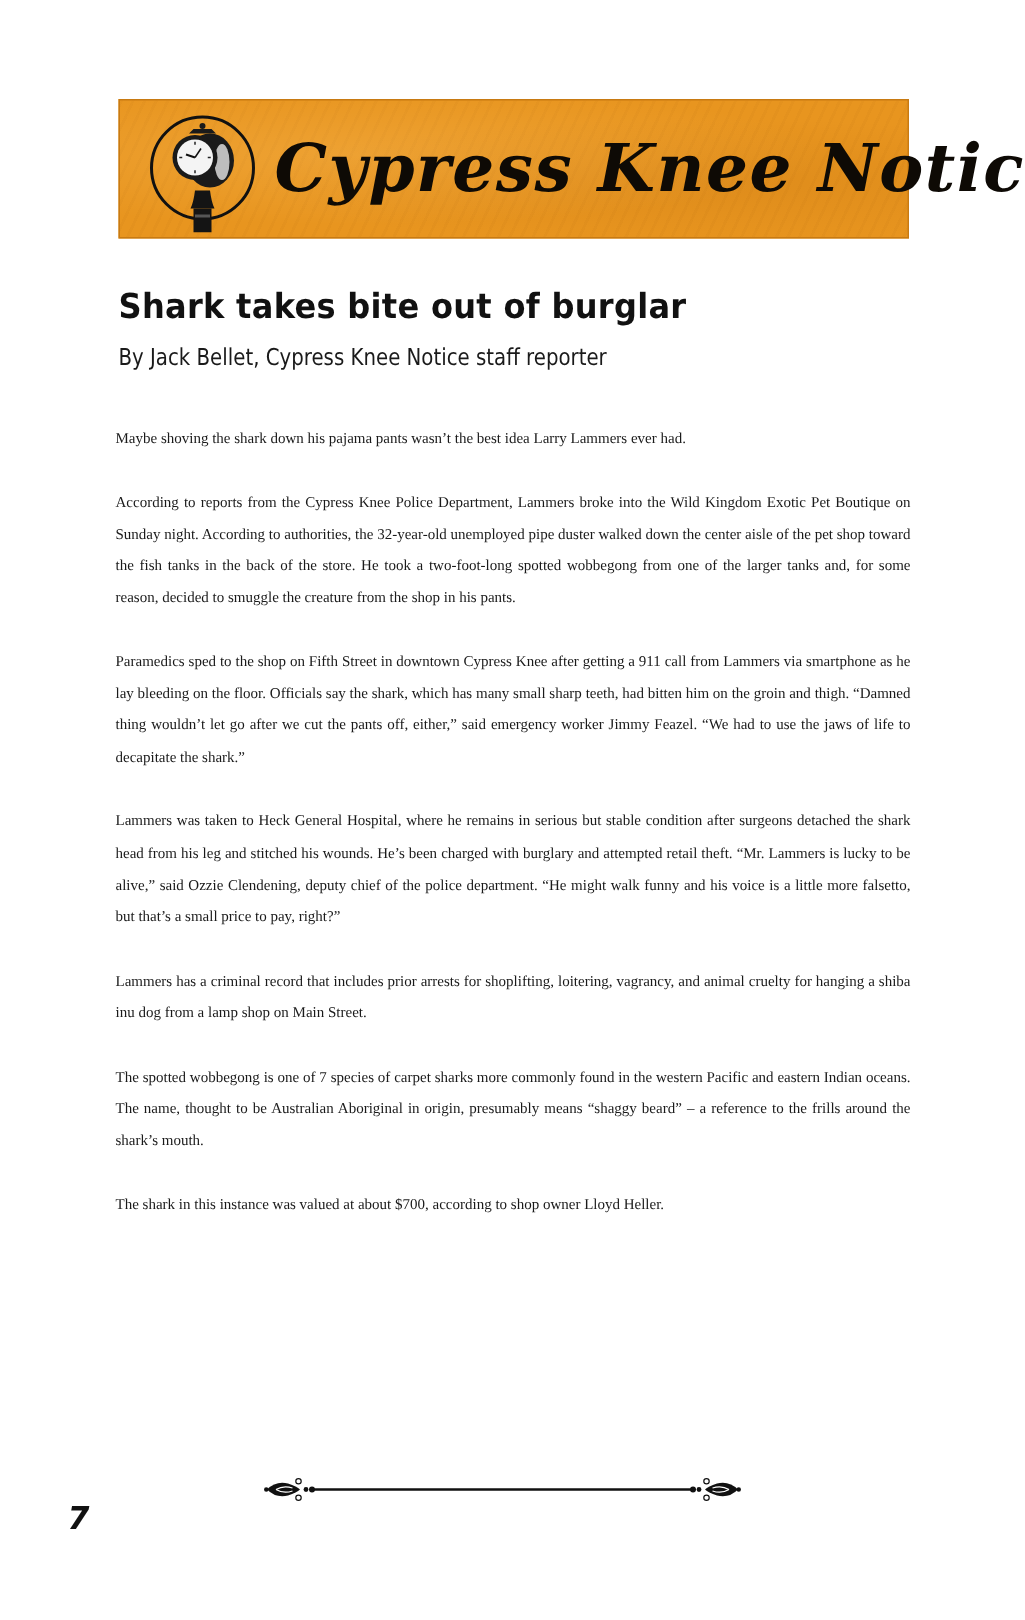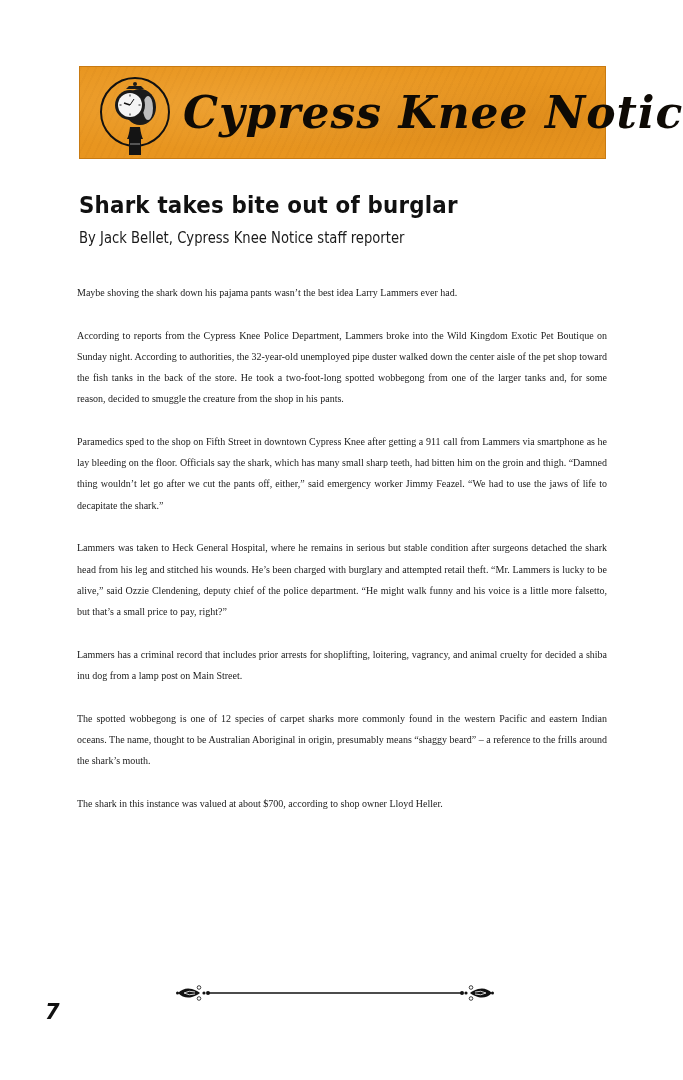--- a/index.html
+++ b/index.html
@@ -151,22 +151,22 @@
 </header>
 
 <h1 class="headline">Shark takes bite out of burglar</h1>
 <p class="byline">By Jack Bellet, Cypress Knee Notice staff reporter</p>
 
 <article class="article">
   <p>Maybe shoving the shark down his pajama pants wasn’t the best idea Larry Lammers ever had.</p>
   <p>According to reports from the Cypress Knee Police Department, Lammers broke into the Wild Kingdom Exotic Pet Boutique on Sunday night. According to authorities, the 32-year-old unemployed pipe duster walked down the center aisle of the pet shop toward the fish tanks in the back of the store. He took a two-foot-long spotted wobbegong from one of the larger tanks and, for some reason, decided to smuggle the creature from the shop in his pants.</p>
   <p>Paramedics sped to the shop on Fifth Street in downtown Cypress Knee after getting a 911 call from Lammers via smartphone as he lay bleeding on the floor. Officials say the shark, which has many small sharp teeth, had bitten him on the groin and thigh. “Damned thing wouldn’t let go after we cut the pants off, either,” said emergency worker Jimmy Feazel. “We had to use the jaws of life to decapitate the shark.”</p>
   <p>Lammers was taken to Heck General Hospital, where he remains in serious but stable condition after surgeons detached the shark head from his leg and stitched his wounds. He’s been charged with burglary and attempted retail theft. “Mr. Lammers is lucky to be alive,” said Ozzie Clendening, deputy chief of the police department. “He might walk funny and his voice is a little more falsetto, but that’s a small price to pay, right?”</p>
-  <p>Lammers has a criminal record that includes prior arrests for shoplifting, loitering, vagrancy, and animal cruelty for decided a shiba inu dog from a lamp post on Main Street.</p>
-  <p>The spotted wobbegong is one of 12 species of carpet sharks more commonly found in the western Pacific and eastern Indian oceans. The name, thought to be Australian Aboriginal in origin, presumably means “shaggy beard” – a reference to the frills around the shark’s mouth.</p>
+  <p>Lammers has a criminal record that includes prior arrests for shoplifting, loitering, vagrancy, and animal cruelty for hanging a shiba inu dog from a lamp shop on Main Street.</p>
+  <p>The spotted wobbegong is one of 7 species of carpet sharks more commonly found in the western Pacific and eastern Indian oceans. The name, thought to be Australian Aboriginal in origin, presumably means “shaggy beard” – a reference to the frills around the shark’s mouth.</p>
   <p>The shark in this instance was valued at about $700, according to shop owner Lloyd Heller.</p>
 </article>
 
 <svg class="divider" viewBox="0 0 318 16">
   <line x1="32" y1="8" x2="286" y2="8" stroke="#111" stroke-width="1.6"></line>
   <circle cx="32" cy="8" r="2" fill="#111"></circle>
   <circle cx="28" cy="8" r="1.6" fill="#111"></circle>
   <circle cx="286" cy="8" r="2" fill="#111"></circle>
   <circle cx="290" cy="8" r="1.6" fill="#111"></circle>
 

